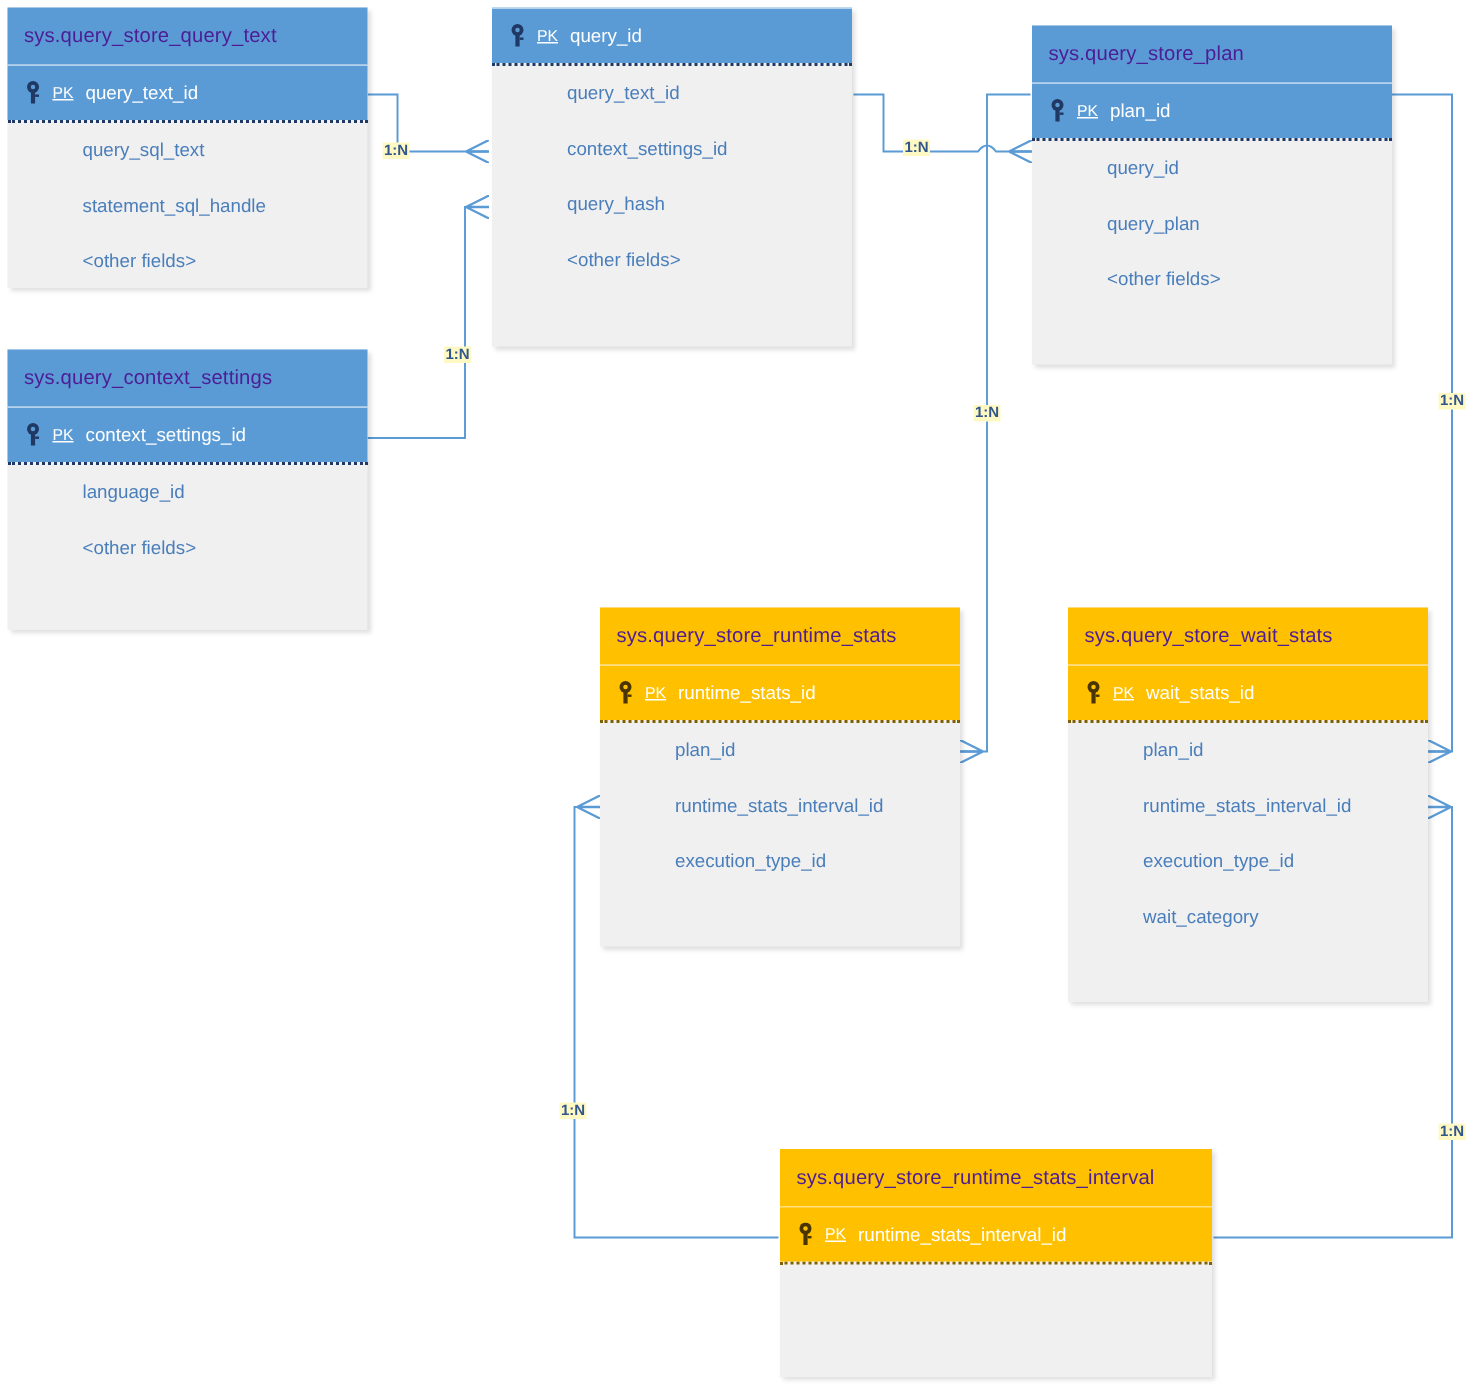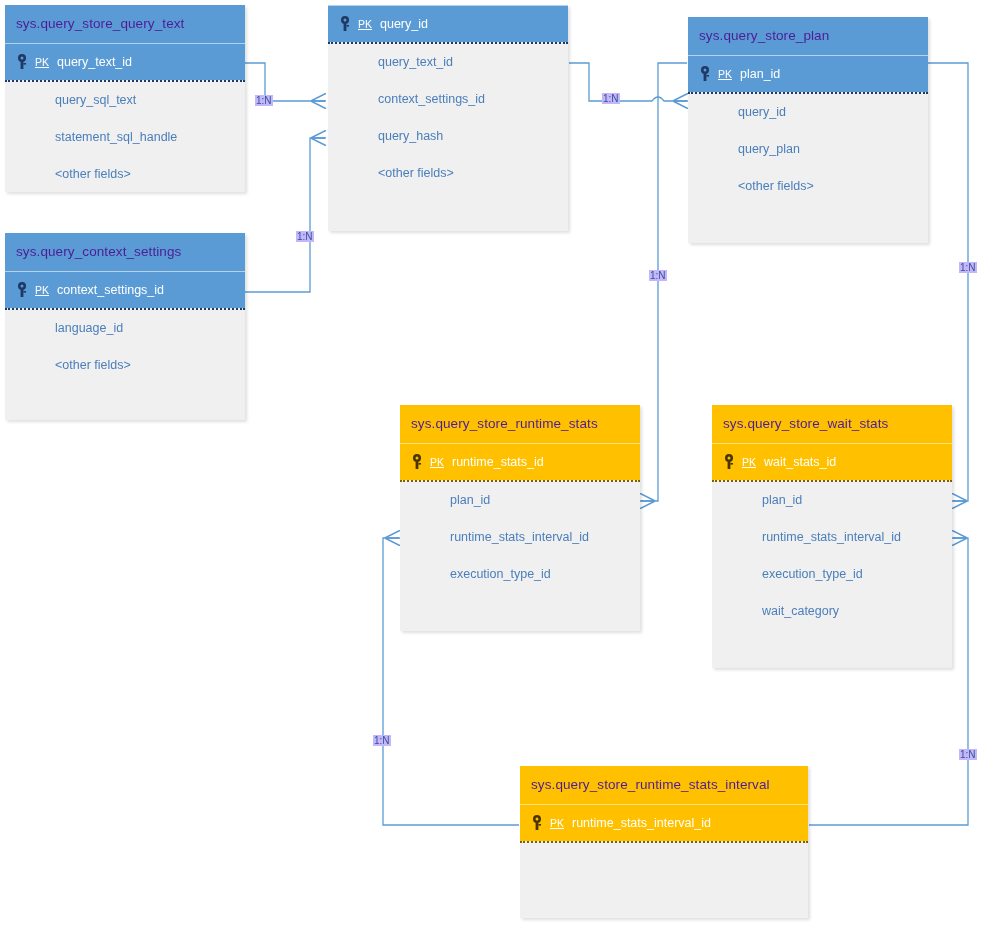--- a/index.html
+++ b/index.html
@@ -26,21 +26,21 @@
   .entity .fields{padding:0;}
   .entity .field{height:37px;line-height:37px;padding-left:50px;
           font-size:12.5px;color:#4A7EBB;white-space:nowrap;}
   .keyicon{position:absolute;left:11px;top:50%;transform:translateY(-50%);
           width:14px;height:16px;}
 
   
   #wires{position:absolute;left:0;top:0;width:983px;height:933px;
          pointer-events:none;}
   .relLabel{position:absolute;font-size:10px;color:#31558C;
-            background:#c4b5fd;padding:0 1px;line-height:11px;white-space:nowrap;}
+            background:#fef9c3;padding:0 1px;line-height:11px;white-space:nowrap;font-weight:bold;}
 </style>
 </head>
 <body>
 
 <div id="canvas">
 
   <svg id="wires" viewBox="0 0 983 933" width="983" height="933">
     <defs>
 
       <marker id="crowR" viewBox="0 0 12 12" refX="11" refY="6" markerWidth="12" markerHeight="12" orient="auto-start-reverse">

